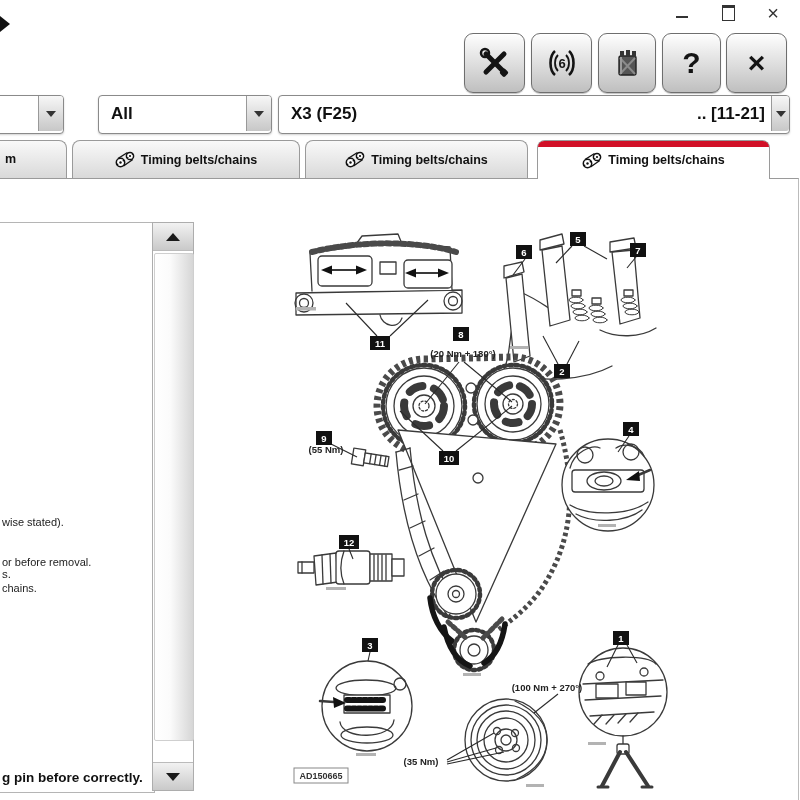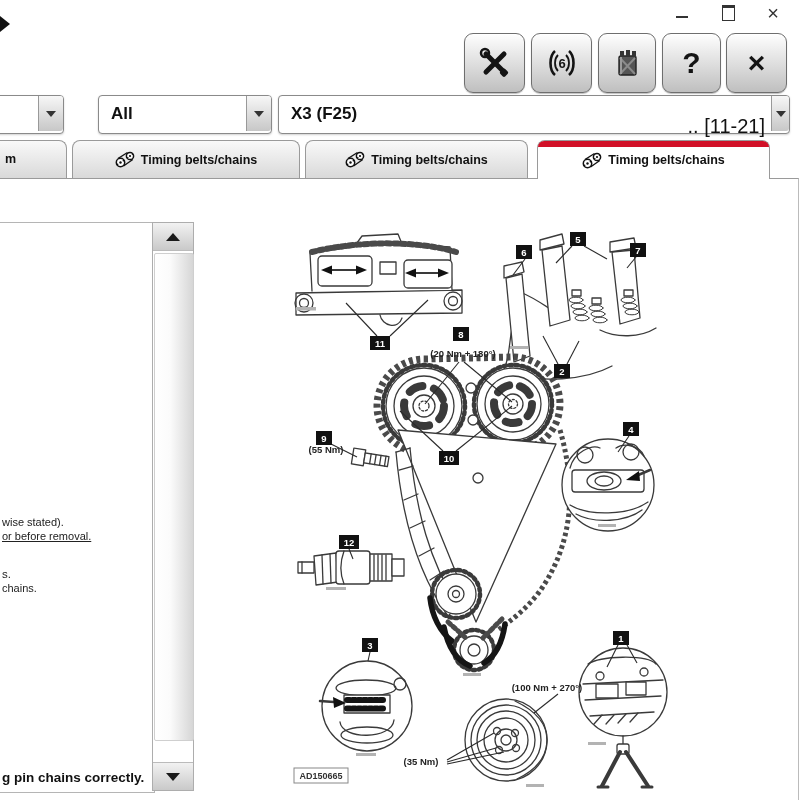--- a/index.html
+++ b/index.html
@@ -18,21 +18,21 @@
   
   .tb{position:absolute;top:33px;width:59px;height:58px;border:1px solid #6e6e6e;border-radius:9px;
       background:linear-gradient(#fefefe,#dcdcdc 55%,#bfbfbf);box-shadow:inset 0 1px 0 #fff,0 1px 1px rgba(0,0,0,.25);
       display:flex;align-items:center;justify-content:center;}
   .tb .glyph{font-size:30px;font-weight:bold;color:#141414;line-height:30px;}
 
   
   .dd{position:absolute;top:95px;height:37px;border:1px solid #8a8a8a;border-radius:4px;background:#fff;
       box-shadow:0 1px 2px rgba(0,0,0,.18);}
   .dd .val{position:absolute;left:12px;top:0;line-height:36px;font-weight:bold;font-size:17px;color:#111;white-space:nowrap;}
-  .dd .range{position:absolute;right:24px;top:0;line-height:36px;font-weight:normal;font-size:20px;color:#111;margin-top:12px;}
+  .dd .range{position:absolute;right:24px;top:0;line-height:36px;font-weight:bold;font-size:17px;color:#111;}
   .ddbtn{position:absolute;right:0;top:0;width:24px;height:35px;border-left:1px solid #999;border-radius:0 3px 3px 0;
       background:linear-gradient(#f7f7f7,#c7c7c7);display:flex;align-items:center;justify-content:center;}
   .ddbtn.narrow{width:17px;}
   .tri-down{width:0;height:0;border-left:5px solid transparent;border-right:5px solid transparent;border-top:6px solid #333;}
 
   
   .tab{position:absolute;top:140px;height:38px;background:linear-gradient(#f9f9f9,#d9d9d9);
        border:1px solid #9a9a9a;border-bottom:none;border-radius:8px 8px 0 0;
        display:flex;align-items:center;justify-content:center;gap:5px;
        font-weight:bold;font-size:12.5px;color:#111;box-sizing:border-box;z-index:2;}
@@ -218,24 +218,24 @@
     <line x1="14" y1="13" x2="4" y2="3" stroke="#111" stroke-width="2.4"></line>
     <polyline points="3,10 3,2.5 10.5,2.5" fill="none" stroke="#111" stroke-width="2.4"></polyline>
   </svg>
 </div>
 <div class="viewer-ico" style="left:742px;top:184px;width:28px;height:26px;">
   <div class="close2">×</div>
 </div>
 
 <div class="panel-frame"></div>
 <div class="pline" style="top:516px;">wise stated).</div>
-<div class="pline" style="top:530px;text-decoration:underline;">or before removal.</div>
+<div class="pline" style="top:556px;">or before removal.</div>
 <div class="pline" style="top:568px;font-size:11.5px;">s.</div>
 <div class="pline" style="top:582px;">chains.</div>
-<div class="pfoot" style="top:770px;">g pin chains correctly.</div>
+<div class="pfoot" style="top:770px;">g pin before correctly.</div>
 
 <div class="scroll">
   <div class="sbtn up">
       <div class="tri-up2"></div>
     </div>
   <div class="thumb"></div>
   <div class="sbtn down">
       <div class="tri-dn2"></div>
     </div>
 </div>

